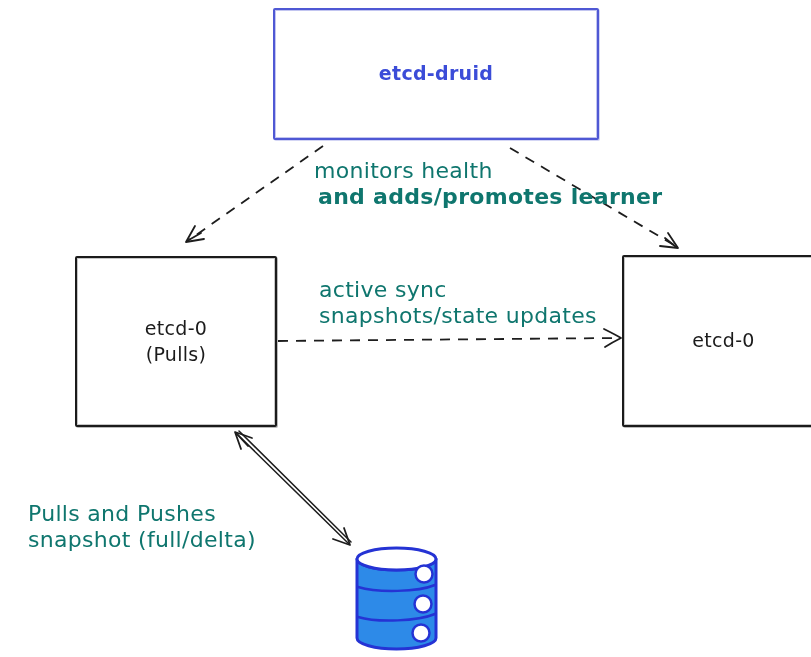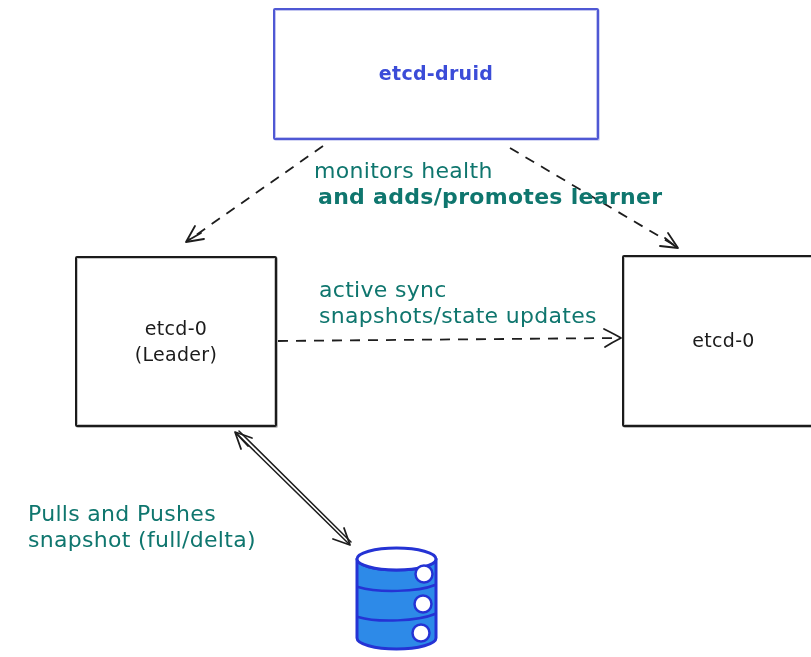--- a/index.html
+++ b/index.html
@@ -111,21 +111,21 @@
       <circle class="db-dot" cx="401" cy="633" r="8.5"></circle>
     </g>
   </svg>
 
   <div class="node node-druid">
     <span>etcd-druid</span>
   </div>
 
   <div class="node node-black node-leader">
     <span>etcd-0</span>
-    <span>(Leader)</span>
+    <span>(Pulls)</span>
   </div>
 
   <div class="node node-black node-learner">
     <span>etcd-0</span>
   </div>
 
   <div class="edge-label label-monitor">
     <div class="l1">monitors health</div>
     <div class="l2">and adds/promotes learner</div>
   </div>

